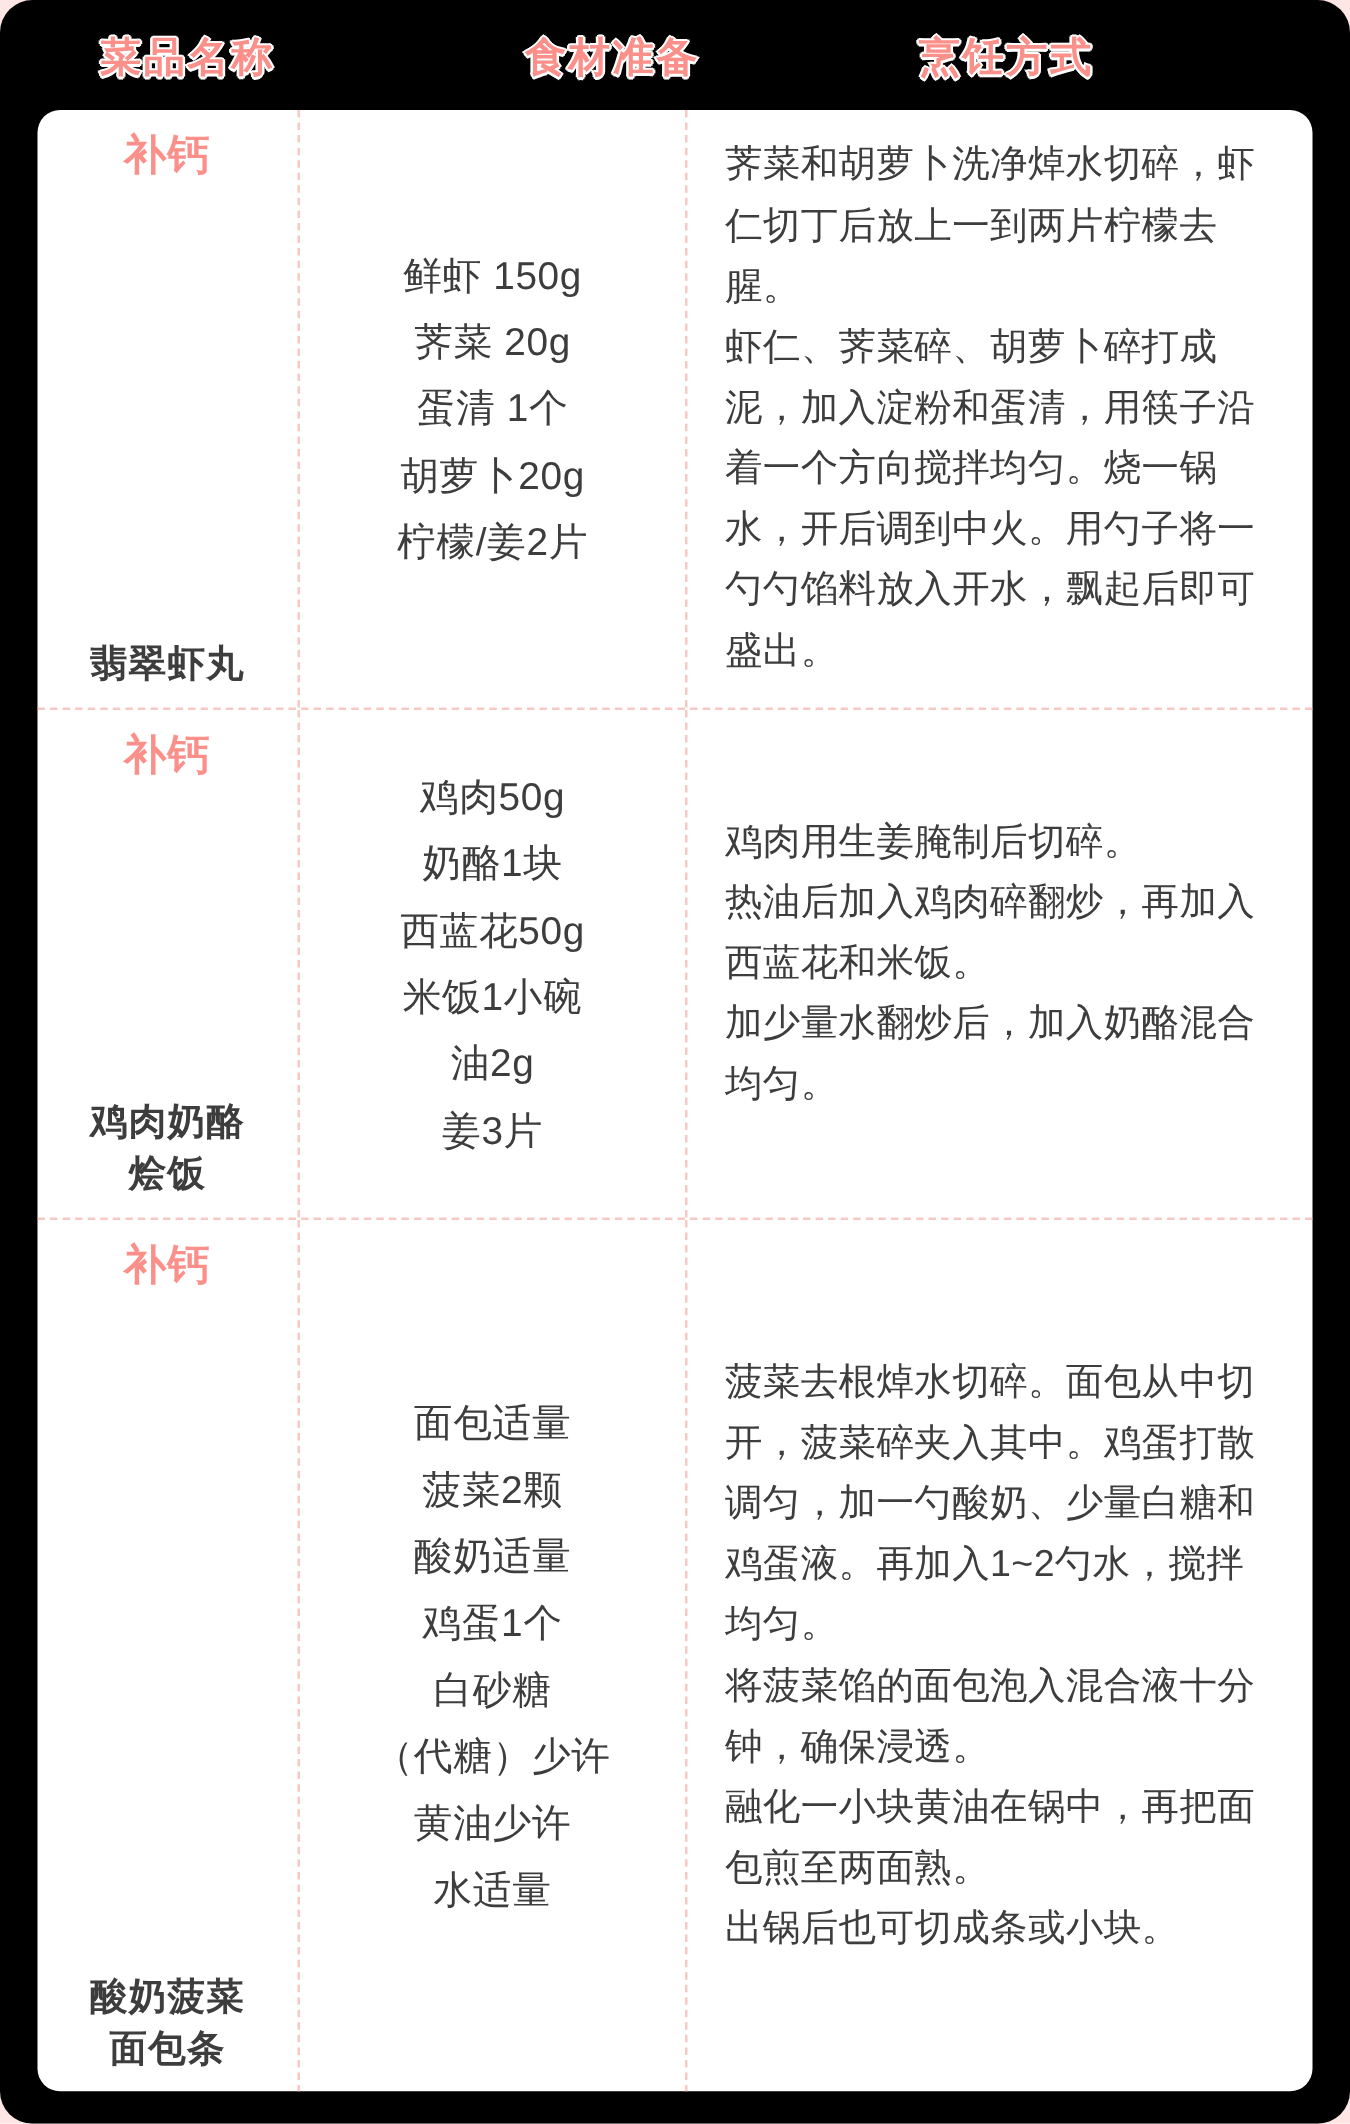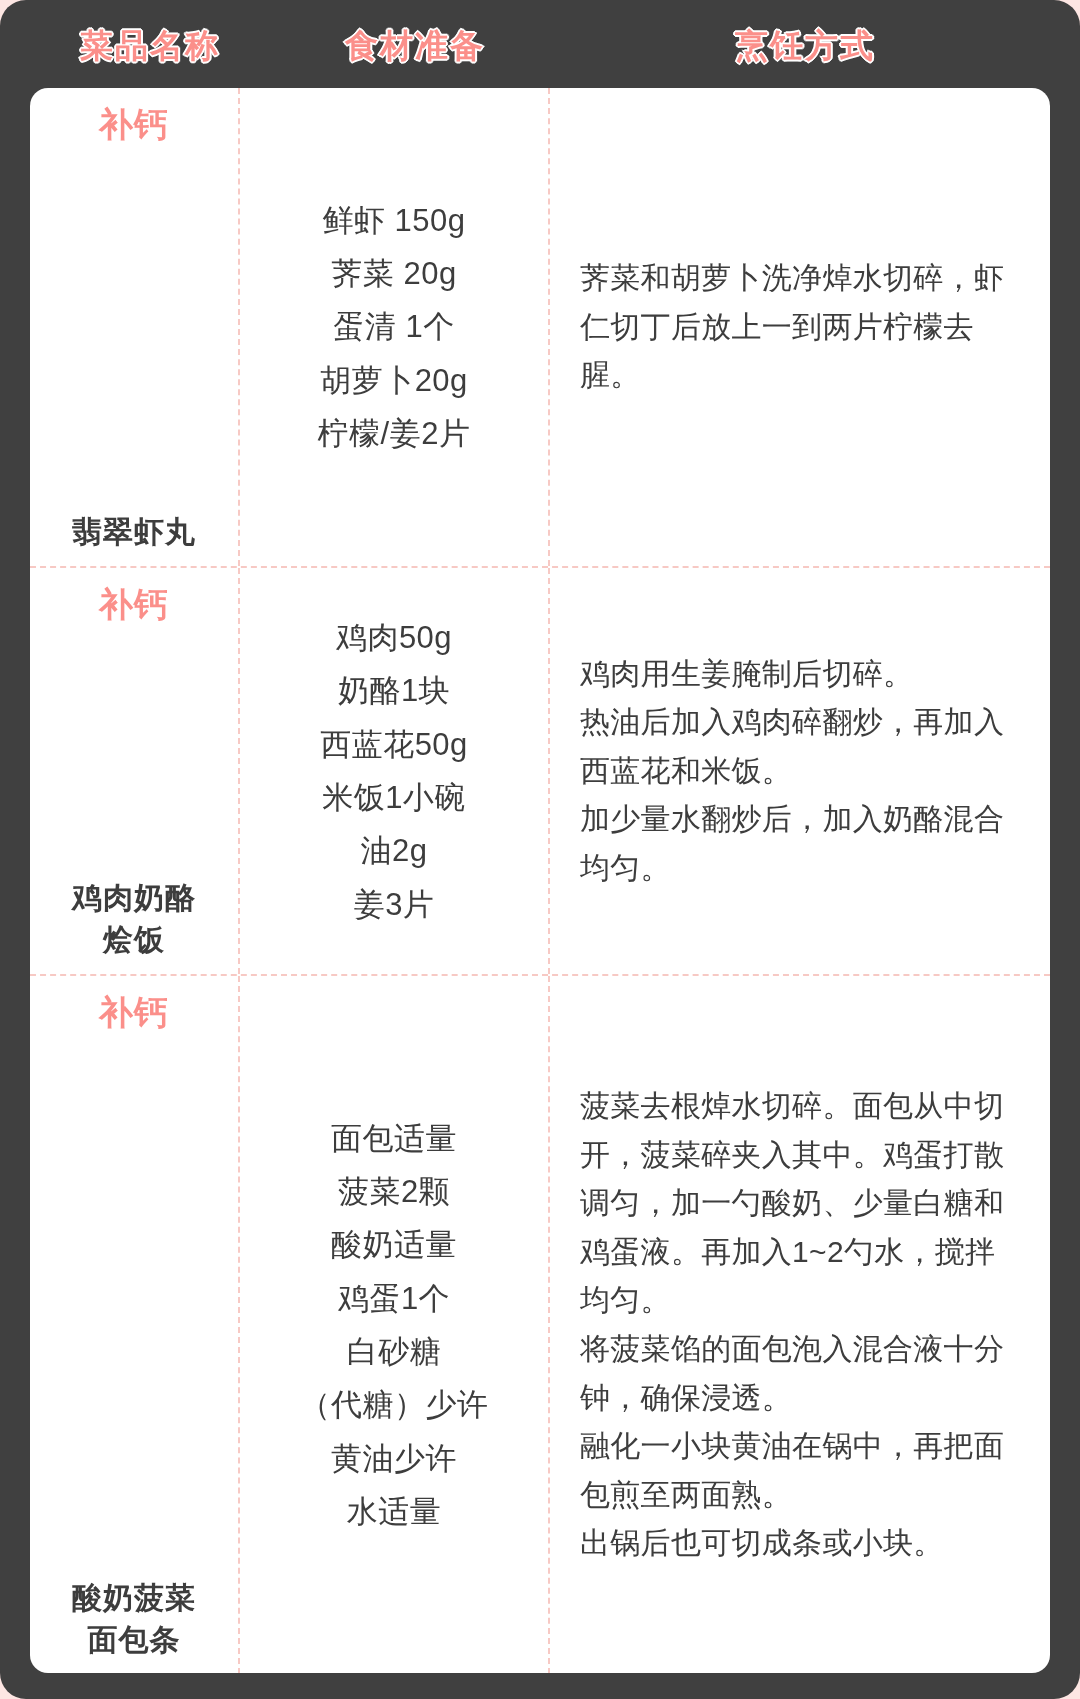--- a/index.html
+++ b/index.html
@@ -20,21 +20,21 @@
     background: #fde6e3;
     box-sizing: border-box;
     padding: 0;
   }
   .table-wrap {
     position: absolute;
     left: 0;
     top: 0;
     width: 1080px;
     height: 1699px;
-    background: #404040;
+    background: #000000;
     border-radius: 26px;
     box-sizing: border-box;
   }
   .header-row {
     display: flex;
     height: 92px;
     align-items: center;
     padding: 0 30px;
     box-sizing: border-box;
   }
@@ -44,21 +44,21 @@
     font-weight: bold;
     color: #fb8f8a;
     letter-spacing: 2px;
     -webkit-text-stroke: 2px #ffffff;
     paint-order: stroke fill;
     text-shadow:
       -1px -1px 0 #fff, 1px -1px 0 #fff, -1px 1px 0 #fff, 1px 1px 0 #fff,
       -2px 0 0 #fff, 2px 0 0 #fff, 0 -2px 0 #fff, 0 2px 0 #fff;
   }
   .h-col1 { width: 240px; }
-  .h-col2 { width: 290px; }
+  .h-col2 { width: 290px; text-align: right; }
   .h-col3 { flex: 1; }
 
   .body-card {
     position: absolute;
     left: 30px;
     top: 88px;
     right: 30px;
     bottom: 26px;
     background: #ffffff;
     border-radius: 18px;
@@ -155,20 +155,21 @@
         <div class="cell c2">
           <div class="ing-line">鲜虾 150g</div>
           <div class="ing-line">荠菜 20g</div>
           <div class="ing-line">蛋清 1个</div>
           <div class="ing-line">胡萝卜20g</div>
           <div class="ing-line">柠檬/姜2片</div>
         </div>
         <div class="cell c3">
           <div class="steps">
             <p>荠菜和胡萝卜洗净焯水切碎，虾仁切丁后放上一到两片柠檬去腥。</p>
+            <p>虾仁、荠菜碎、胡萝卜碎打成泥，加入淀粉和蛋清，用筷子沿着一个方向搅拌均匀。烧一锅水，开后调到中火。用勺子将一勺勺馅料放入开水，飘起后即可盛出。</p>
           </div>
         </div>
       </div>
 
       <div class="row row-1">
         <div class="cell c1">
           <div class="tag">补钙</div>
           <div class="dish-name" style="white-space: pre-line; margin-top: 48px;">鸡肉奶酪
 烩饭</div>
         </div>

